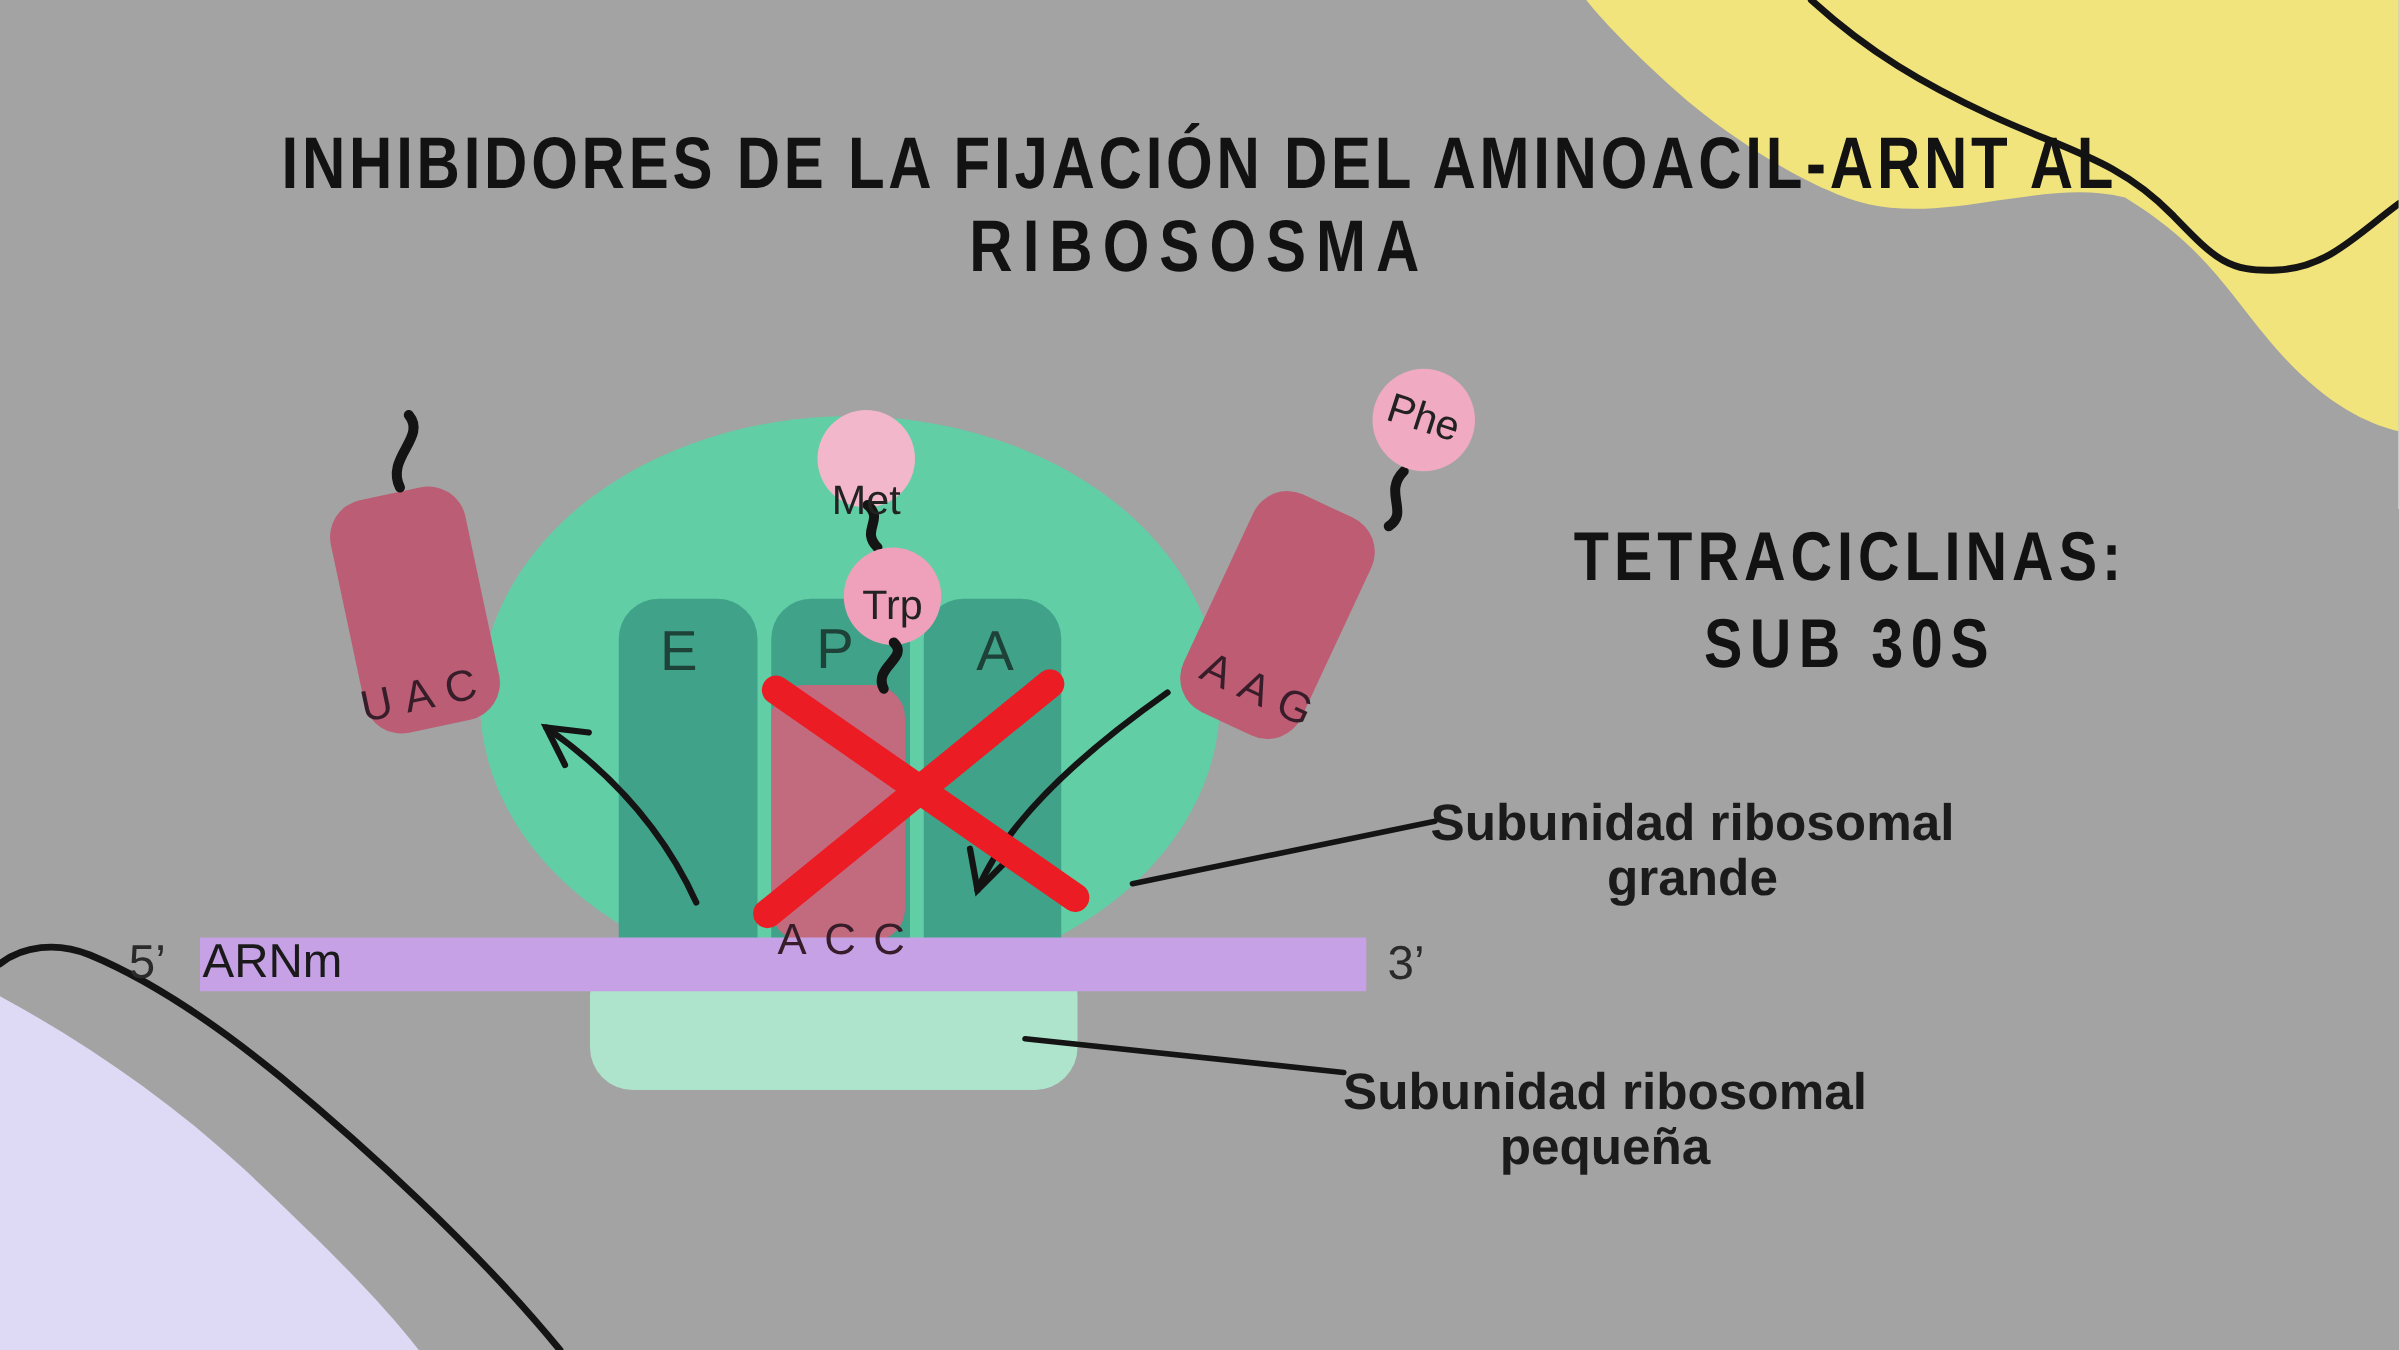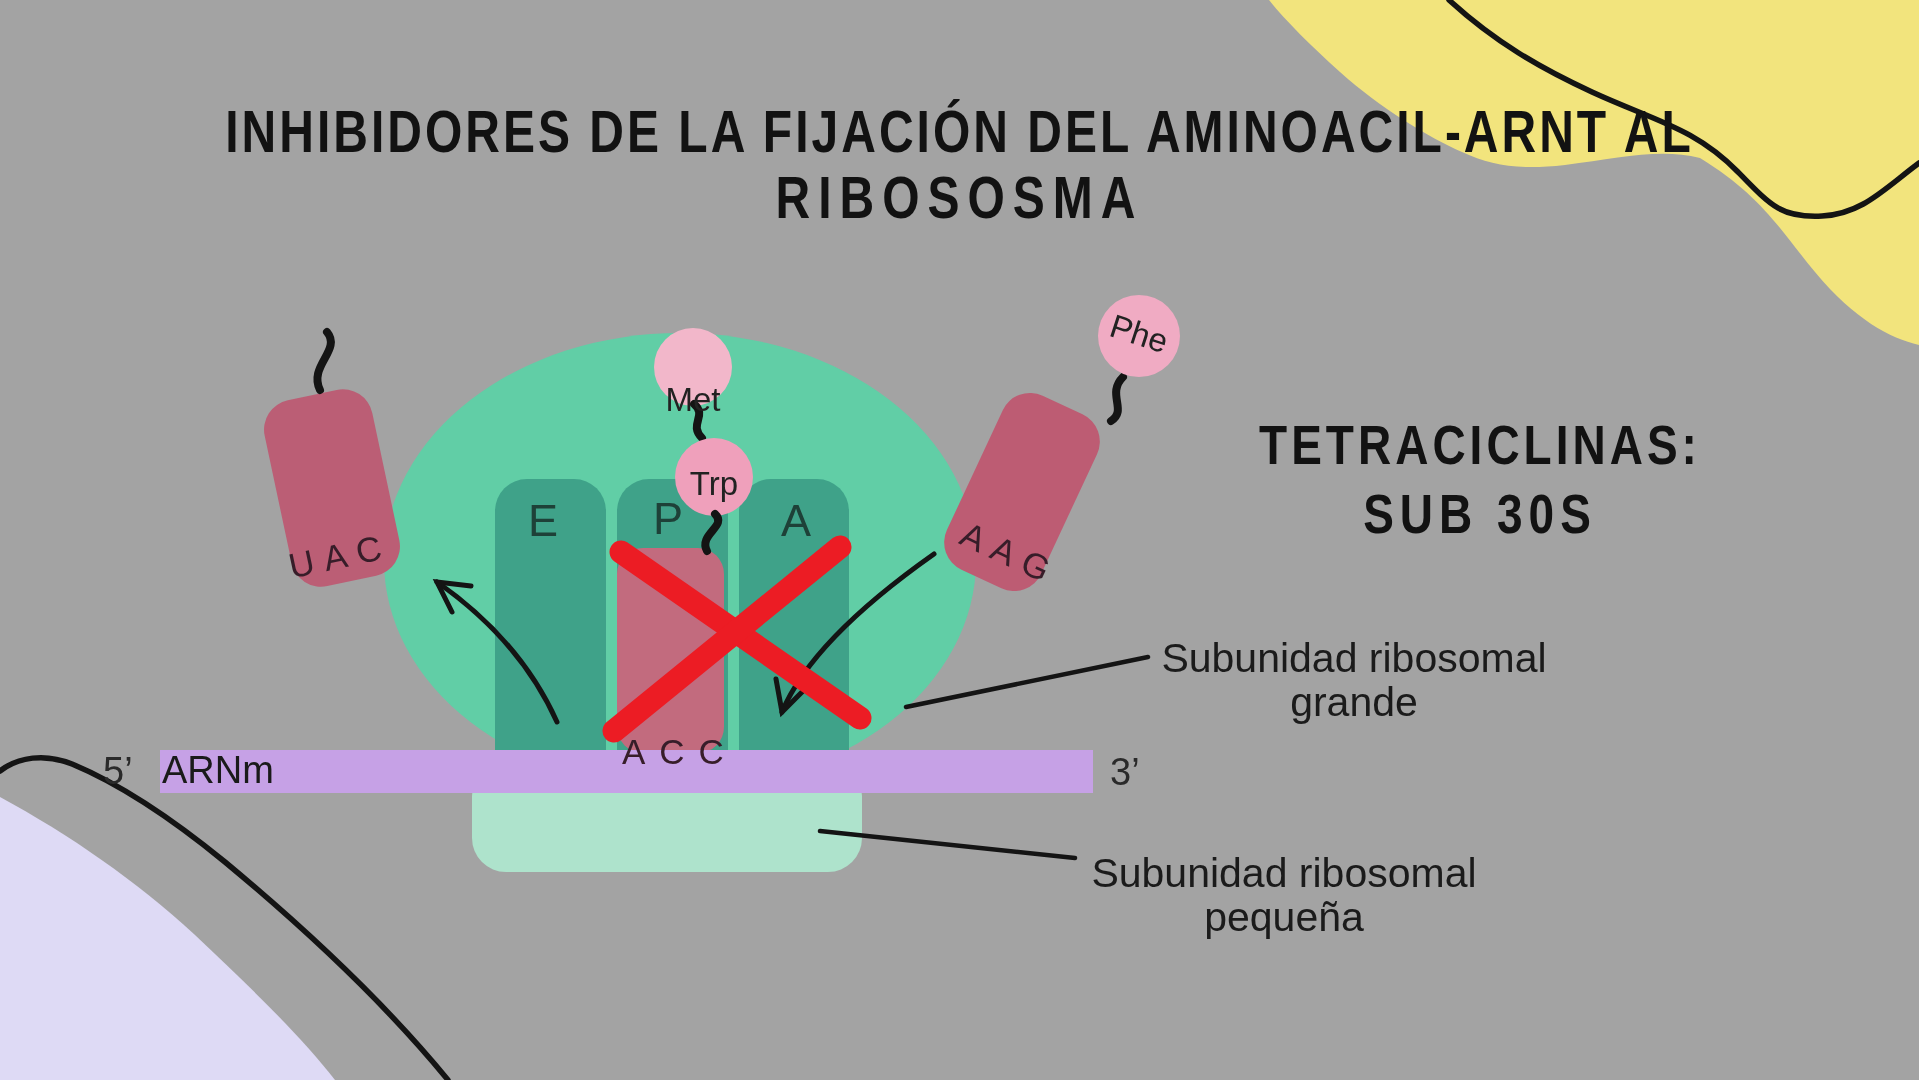--- a/index.html
+++ b/index.html
@@ -16,21 +16,21 @@
   .annot-line{
     font-weight:700;color:#121212;font-size:46px;letter-spacing:4px;
     transform:scaleY(1.2);text-align:center;width:600px;
   }
   .site-label{font-size:45px;font-weight:400;color:#1e4138;transform:translate(-50%,-50%);}
   .aa-label{font-size:33px;font-weight:400;color:#222222;transform:translate(-50%,-50%);}
   .anticodon{font-size:35px;font-weight:400;color:#371d29;letter-spacing:10px;}
   .mrna-text{font-size:38px;color:#2a2a2a;transform:translate(0,-50%);}
   .sub-label{
     font-size:41px;line-height:44px;color:#1b1b1b;text-align:center;
-    width:520px;white-space:normal;
+    width:520px;white-space:normal;font-weight:bold;
   }
 </style>
 </head>
 <body>
 
 <div id="canvas">
 
   <svg id="shapes" viewBox="0 0 1919 1080">
 
     <path fill="#f2e47d" d="M 1269 0 L 1919 0 L 1919 345

